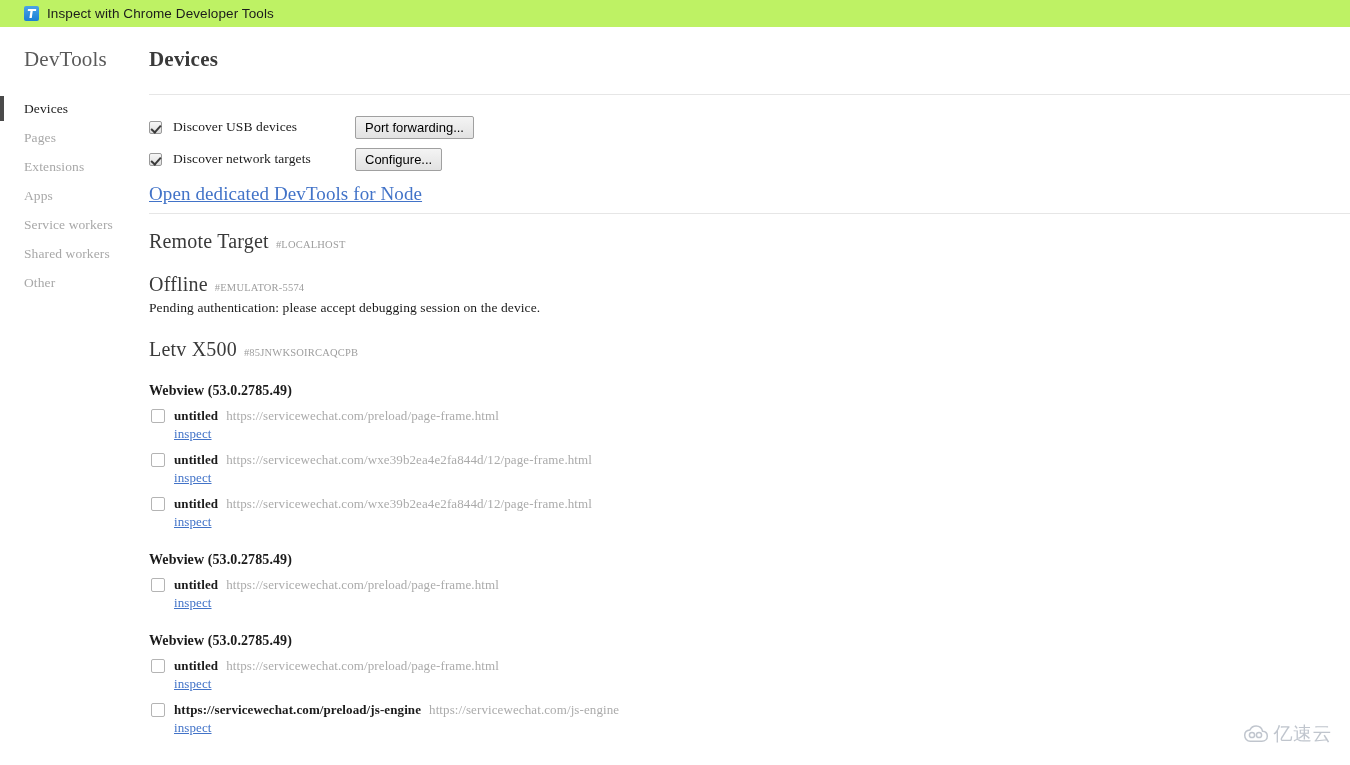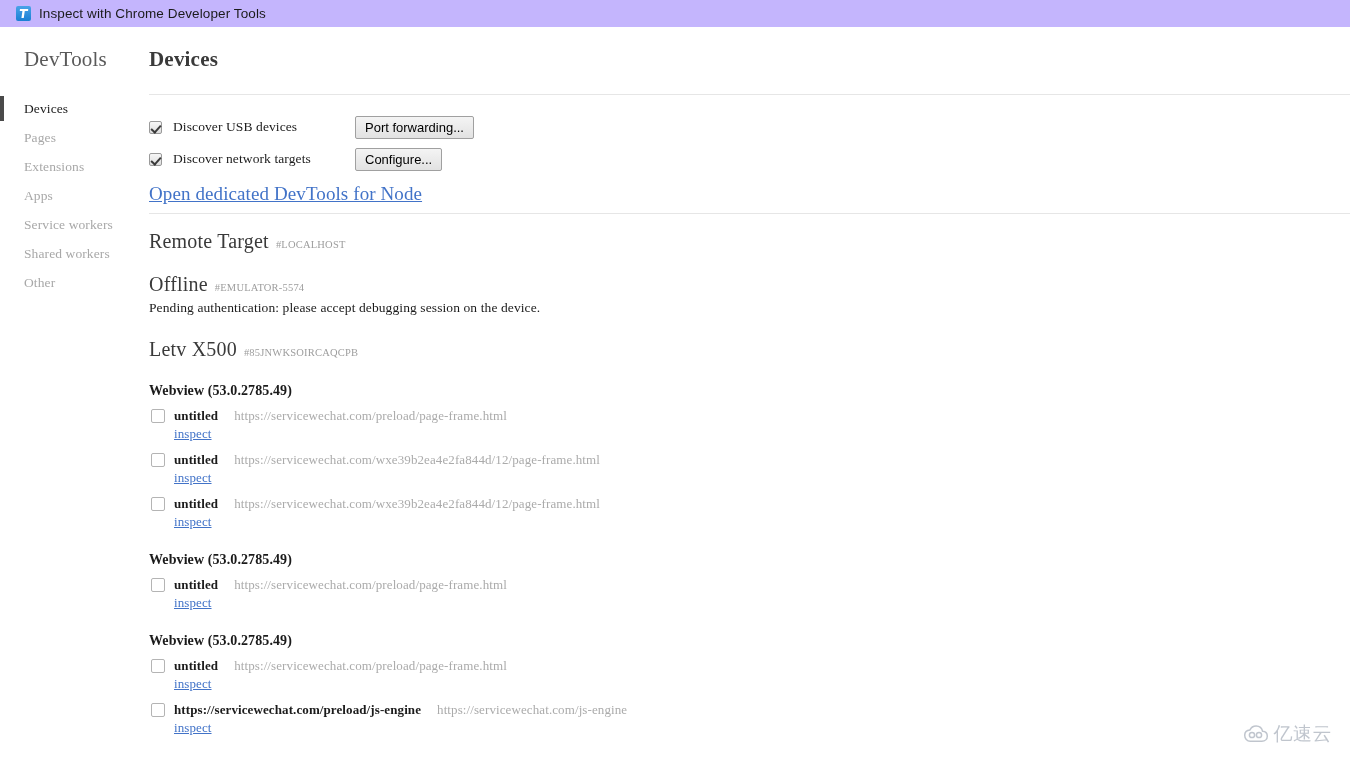--- a/index.html
+++ b/index.html
@@ -9,22 +9,22 @@
     background: #ffffff;
     font-family: "Liberation Serif", serif;
     overflow: hidden;
   }
 
   
   #titlebar {
     height: 27px;
     display: flex;
     align-items: center;
-    padding-left: 16px;
-    background: #c4b5fd;
+    padding-left: 24px;
+    background: #bef264;
     font-family: "Liberation Sans", sans-serif;
   }
   #app-icon {
     width: 15px; height: 15px;
     border-radius: 2px;
     background: linear-gradient(180deg, #4aa3e8 0%, #1a7fd4 100%);
     position: relative;
     margin-right: 8px;
     flex: 0 0 auto;
   }
@@ -199,21 +199,21 @@
     background: #ffffff;
     border-radius: 2px;
     flex: 0 0 auto;
     margin: 1px 9px 0 0;
     cursor: pointer;
   }
   .target-body { min-width: 0; }
   .target-line {
     display: flex;
     align-items: baseline;
-    gap: 16px;
+    gap: 8px;
     line-height: 16px;
     white-space: nowrap;
   }
   .target-title {
     font-size: 13px;
     font-weight: bold;
     color: #1b1b1b;
     letter-spacing: .1px;
   }
   .target-url {

